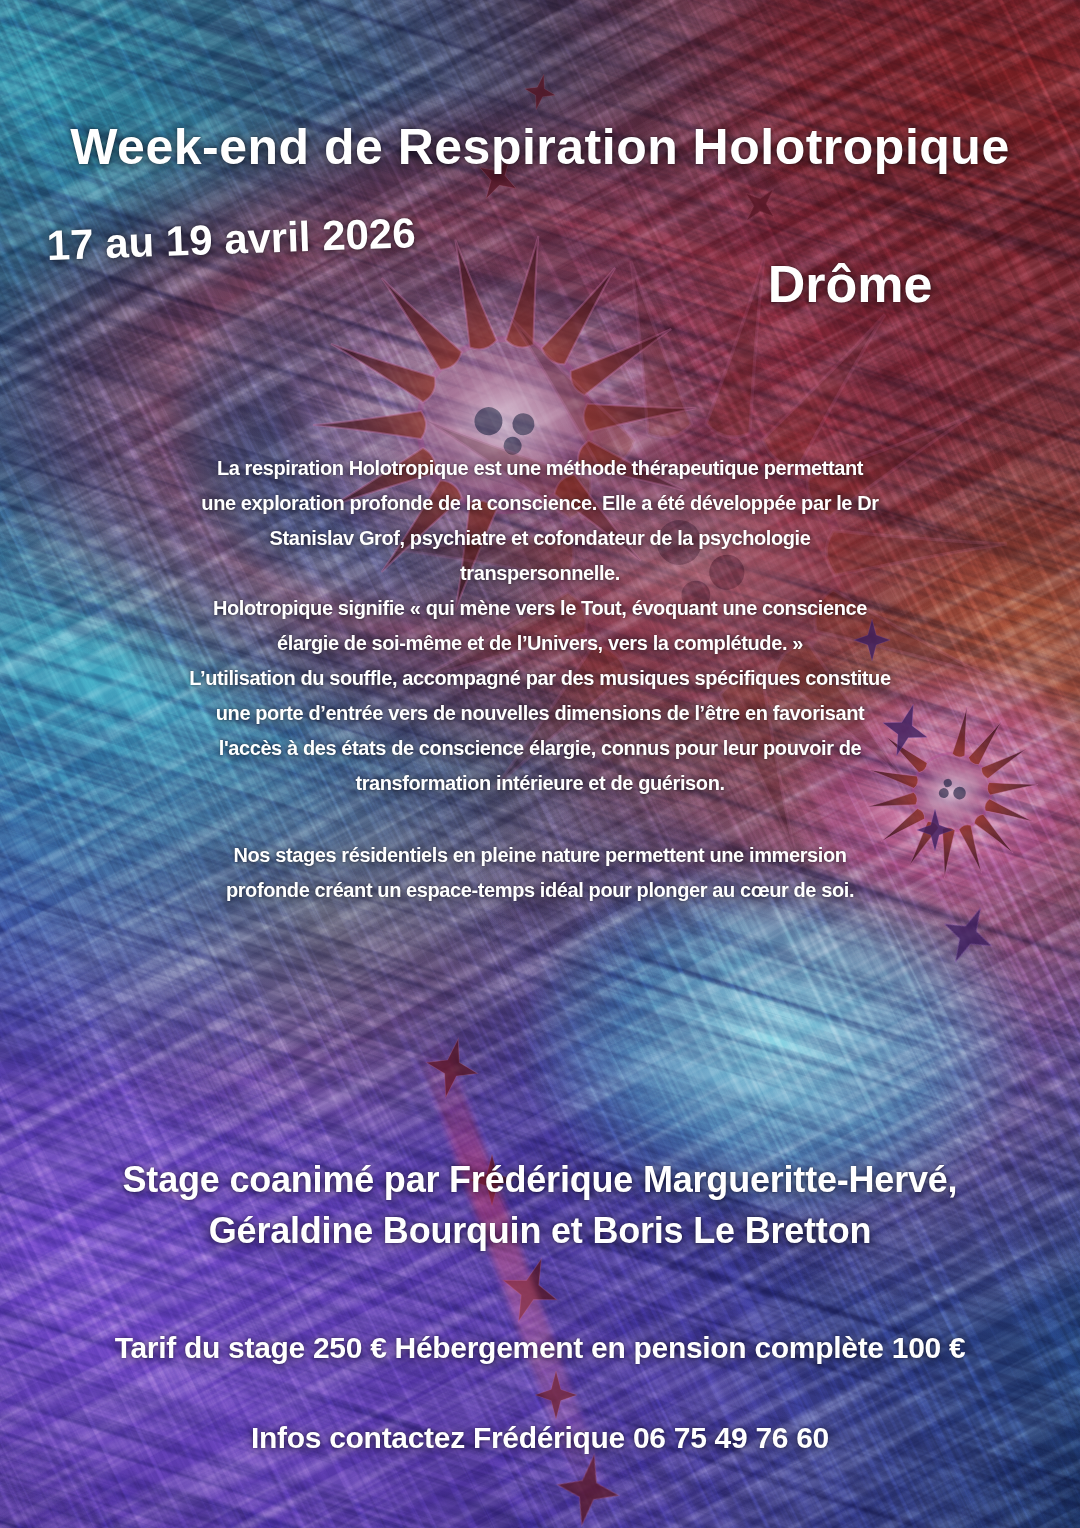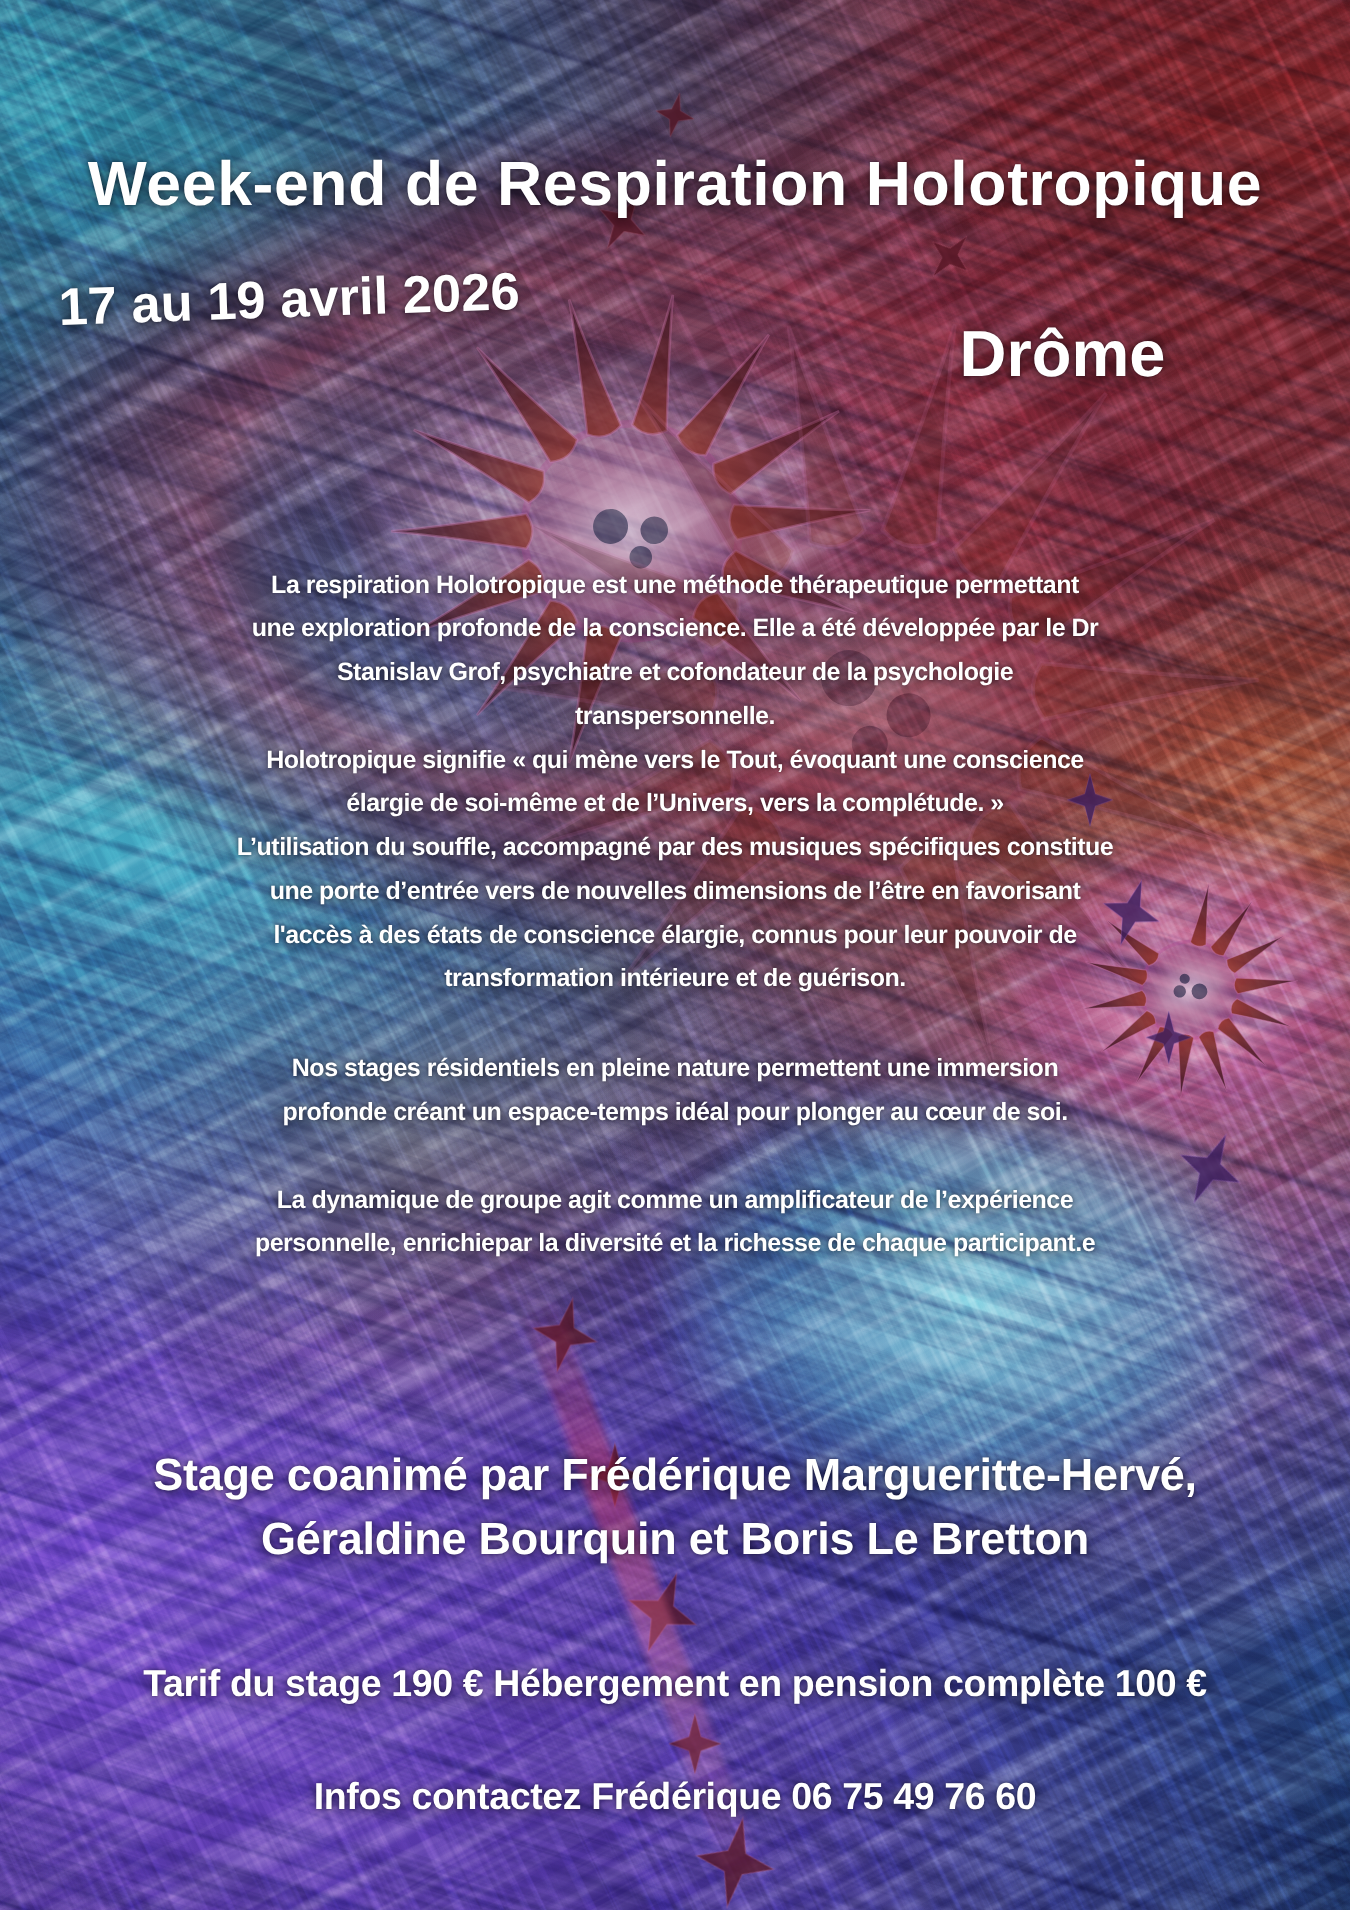--- a/index.html
+++ b/index.html
@@ -165,26 +165,24 @@
 Holotropique signifie « qui mène vers le Tout, évoquant une conscience
 élargie de soi-même et de l’Univers, vers la complétude. »
 L’utilisation du souffle, accompagné par des musiques spécifiques constitue
 une porte d’entrée vers de nouvelles dimensions de l’être en favorisant
 l'accès à des états de conscience élargie, connus pour leur pouvoir de
 transformation intérieure et de guérison.</div>
 
   <div class="txt body residential">Nos stages résidentiels en pleine nature permettent une immersion
 profonde créant un espace-temps idéal pour plonger au cœur de soi.</div>
 
-  <div class="txt body group">La dynamique de groupe agit comme un amplificateur de l’expérience
-personnelle, enrichiepar la diversité et la richesse de chaque participant.e</div>
 
   <div class="txt facilitators">Stage coanimé par Frédérique Margueritte-Hervé,
 Géraldine Bourquin et Boris Le Bretton</div>
 
   <div class="txt footer">
-    <div>Tarif du stage 190 € Hébergement en pension complète 100 €</div>
+    <div>Tarif du stage 250 € Hébergement en pension complète 100 €</div>
     <div>Infos contactez Frédérique 06 75 49 76 60</div>
     
     
   </div>
 
 </div>
 
 </body></html>

